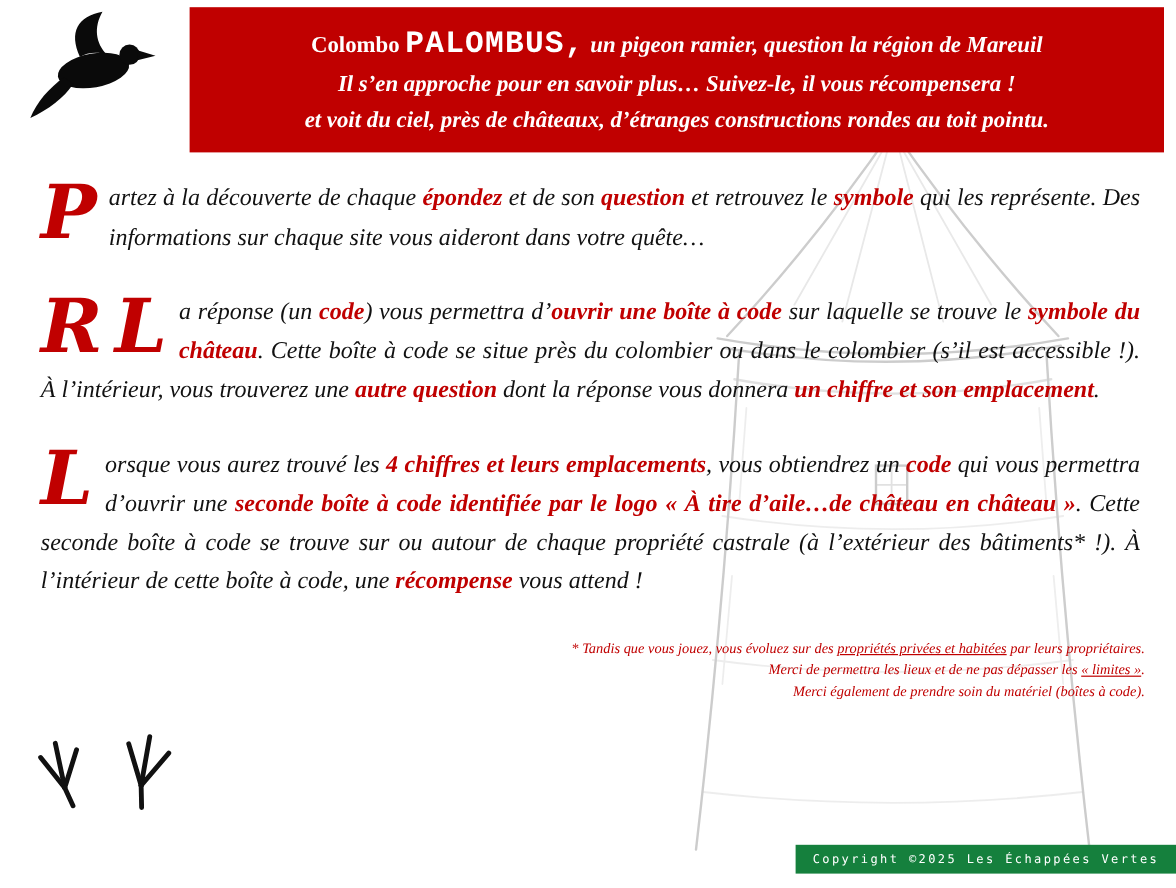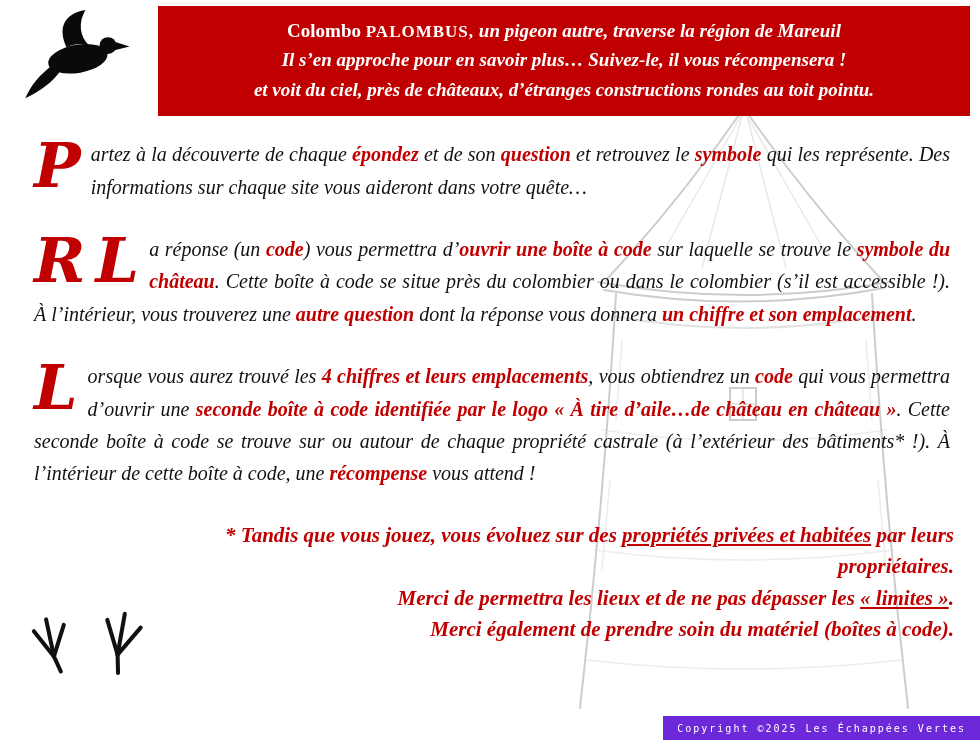--- a/index.html
+++ b/index.html
@@ -21,46 +21,46 @@
   .header { position:relative; z-index:2; display:flex; gap:14px; align-items:flex-start; padding:6px 10px 0 16px; }
   .pigeon-wrap { flex:0 0 auto; width:128px; padding-top:2px; }
   .pigeon-wrap svg { width:120px; height:94px; display:block; }
 
   .banner {
     flex:1; background:var(--banner-bg); color:#fff; text-align:center;
     padding:10px 10px 12px; font-style:italic; font-weight:bold;
     font-size:19px; line-height:1.55;
   }
   .seg-b   { font-style:normal; }
-  .seg-big { font-style:normal; font-size:17px; letter-spacing:1px; }
+  .seg-big { font-style:normal; font-size:26px; letter-spacing:1px;font-family:Liberation Mono, monospace; }
 
   .content {
     position:relative; z-index:1; padding:22px 30px 0 34px;
     font-style:italic; font-size:20px; line-height:1.62; color:#111;
   }
   .para { text-align:justify; margin-bottom:30px; }
   .dropcap {
     float:left; font-family:"DejaVu Serif", serif; font-weight:bold; font-style:italic;
     font-size:62px; line-height:50px; color:var(--accent);
     margin:3px 10px 0 0;
   }
   .seg-r { color:var(--accent); font-weight:bold; }
   .seg-u { text-decoration:underline; }
 
   .note {
     position:relative; z-index:1; margin-top:6px; padding:0 26px 0 150px;
     text-align:right; color:var(--accent);
-    font-style:italic; font-weight:bold; font-size:21px; line-height:1.5;
+    font-style:italic; font-weight:normal; font-size:12px; line-height:1.5;
   }
 
   .footprints { position:absolute; left:26px; bottom:56px; width:126px; height:82px; z-index:1; }
 
   .copyright {
-    position:absolute; right:0; bottom:0; z-index:3;
-    background:#6d28d9; color:#fff; padding:7px 14px 6px;
+    position:absolute; right:0; bottom:12px; z-index:3;
+    background:#15803d; color:#fff; padding:7px 14px 6px;
     font-family:"DejaVu Sans Mono", monospace; font-size:10px; letter-spacing:2px;
     white-space:nowrap;
   }
 </style>
 </head>
 <body>
 
 <div class="page">
 
   <svg class="sketch" viewBox="0 0 468 620" aria-hidden="true">
@@ -106,21 +106,21 @@
         <g fill="#0a0a0a">
           <path d="M50,42 C40,20 48,6 70,2 C62,16 64,30 74,40 C66,37 56,38 50,42 Z"></path>
           <ellipse cx="62" cy="54" rx="32" ry="15" transform="rotate(-10 62 54)"></ellipse>
           <circle cx="94" cy="40" r="9"></circle>
           <polygon points="101,36 117,41 101,45"></polygon>
           <path d="M36,60 C22,70 12,82 6,96 C22,89 36,78 44,66 Z"></path>
         </g>
       </svg>
     </div>
     <div class="banner">
-      <div class="banner-line"><span class="seg-b">Colombo </span><span class="seg-big"> PALOMBUS,</span><span>  un pigeon autre, traverse la région de Mareuil</span></div>
+      <div class="banner-line"><span class="seg-b">Colombo </span><span class="seg-big"> PALOMBUS,</span><span>  un pigeon ramier, question la région de Mareuil</span></div>
       <div class="banner-line"><span>Il s’en approche pour en savoir plus… Suivez-le, il vous récompensera !</span></div>
       <div class="banner-line"><span>et voit du ciel, près de châteaux, d’étranges constructions rondes au toit pointu.</span></div>
     </div>
   </header>
 
   <main class="content">
     <p class="para"><span class="dropcap">P</span><span><span>artez à la découverte de chaque </span><span class="seg-r">épondez</span><span> et de son </span><span class="seg-r">question</span><span> et retrouvez le </span><span class="seg-r">symbole</span><span> qui les représente. Des informations sur chaque site vous aideront dans votre quête…</span></span></p>
 
     <p class="para"><span class="dropcap">R</span></p>
 

